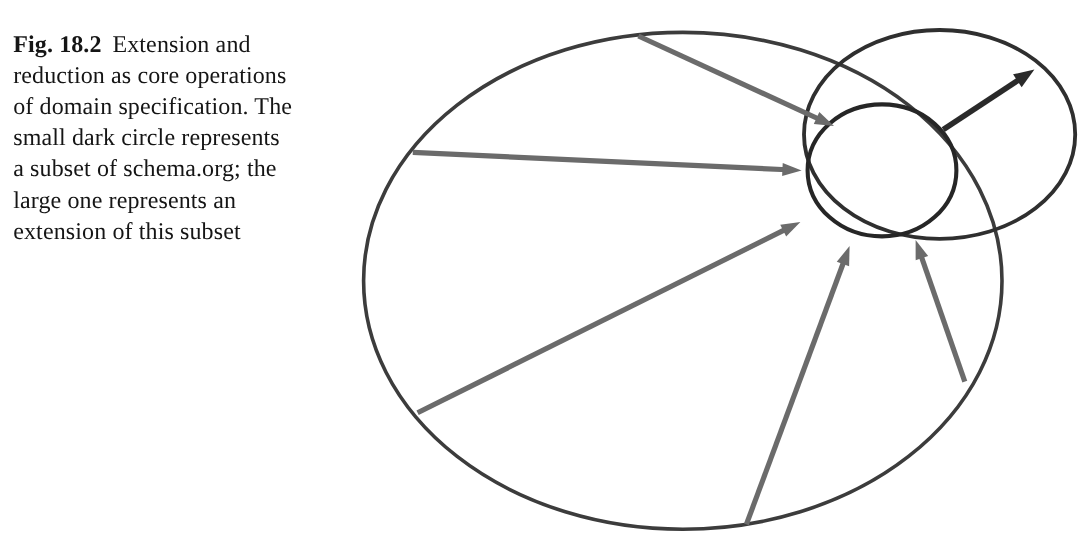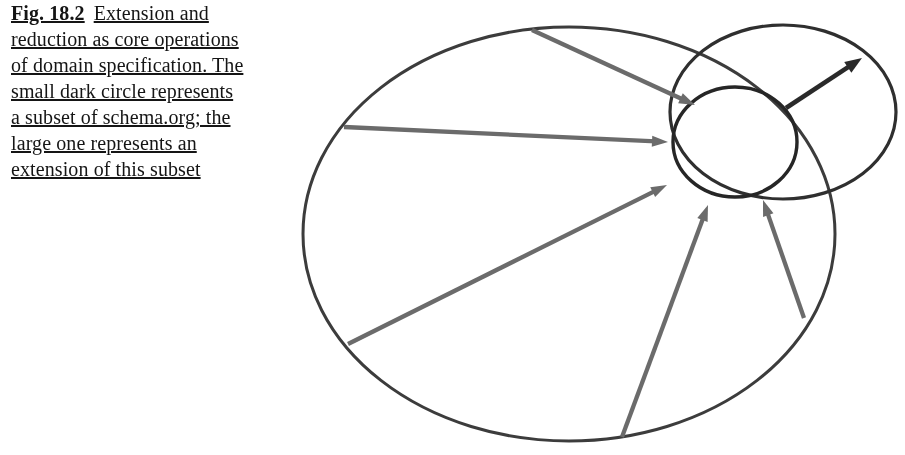--- a/index.html
+++ b/index.html
@@ -15,27 +15,26 @@
     font-family: "Liberation Serif", serif;
   }
   .figure {
     position: absolute;
     inset: 0;
     margin: 0;
   }
   .caption {
     position: absolute;
     left: 11px;
-    top: 0;
+    top: 24px;
     width: 296px;
     font-size: 20px;
     line-height: 26px;
     color: #151515;
     letter-spacing: 0.1px;
-    text-decoration: underline;
   }
   .caption b {
     margin-right: 9px;
   }
   .caption .cap-text {
     white-space: pre-line;
   }
   .diagram {
     position: absolute;
     left: 0;

